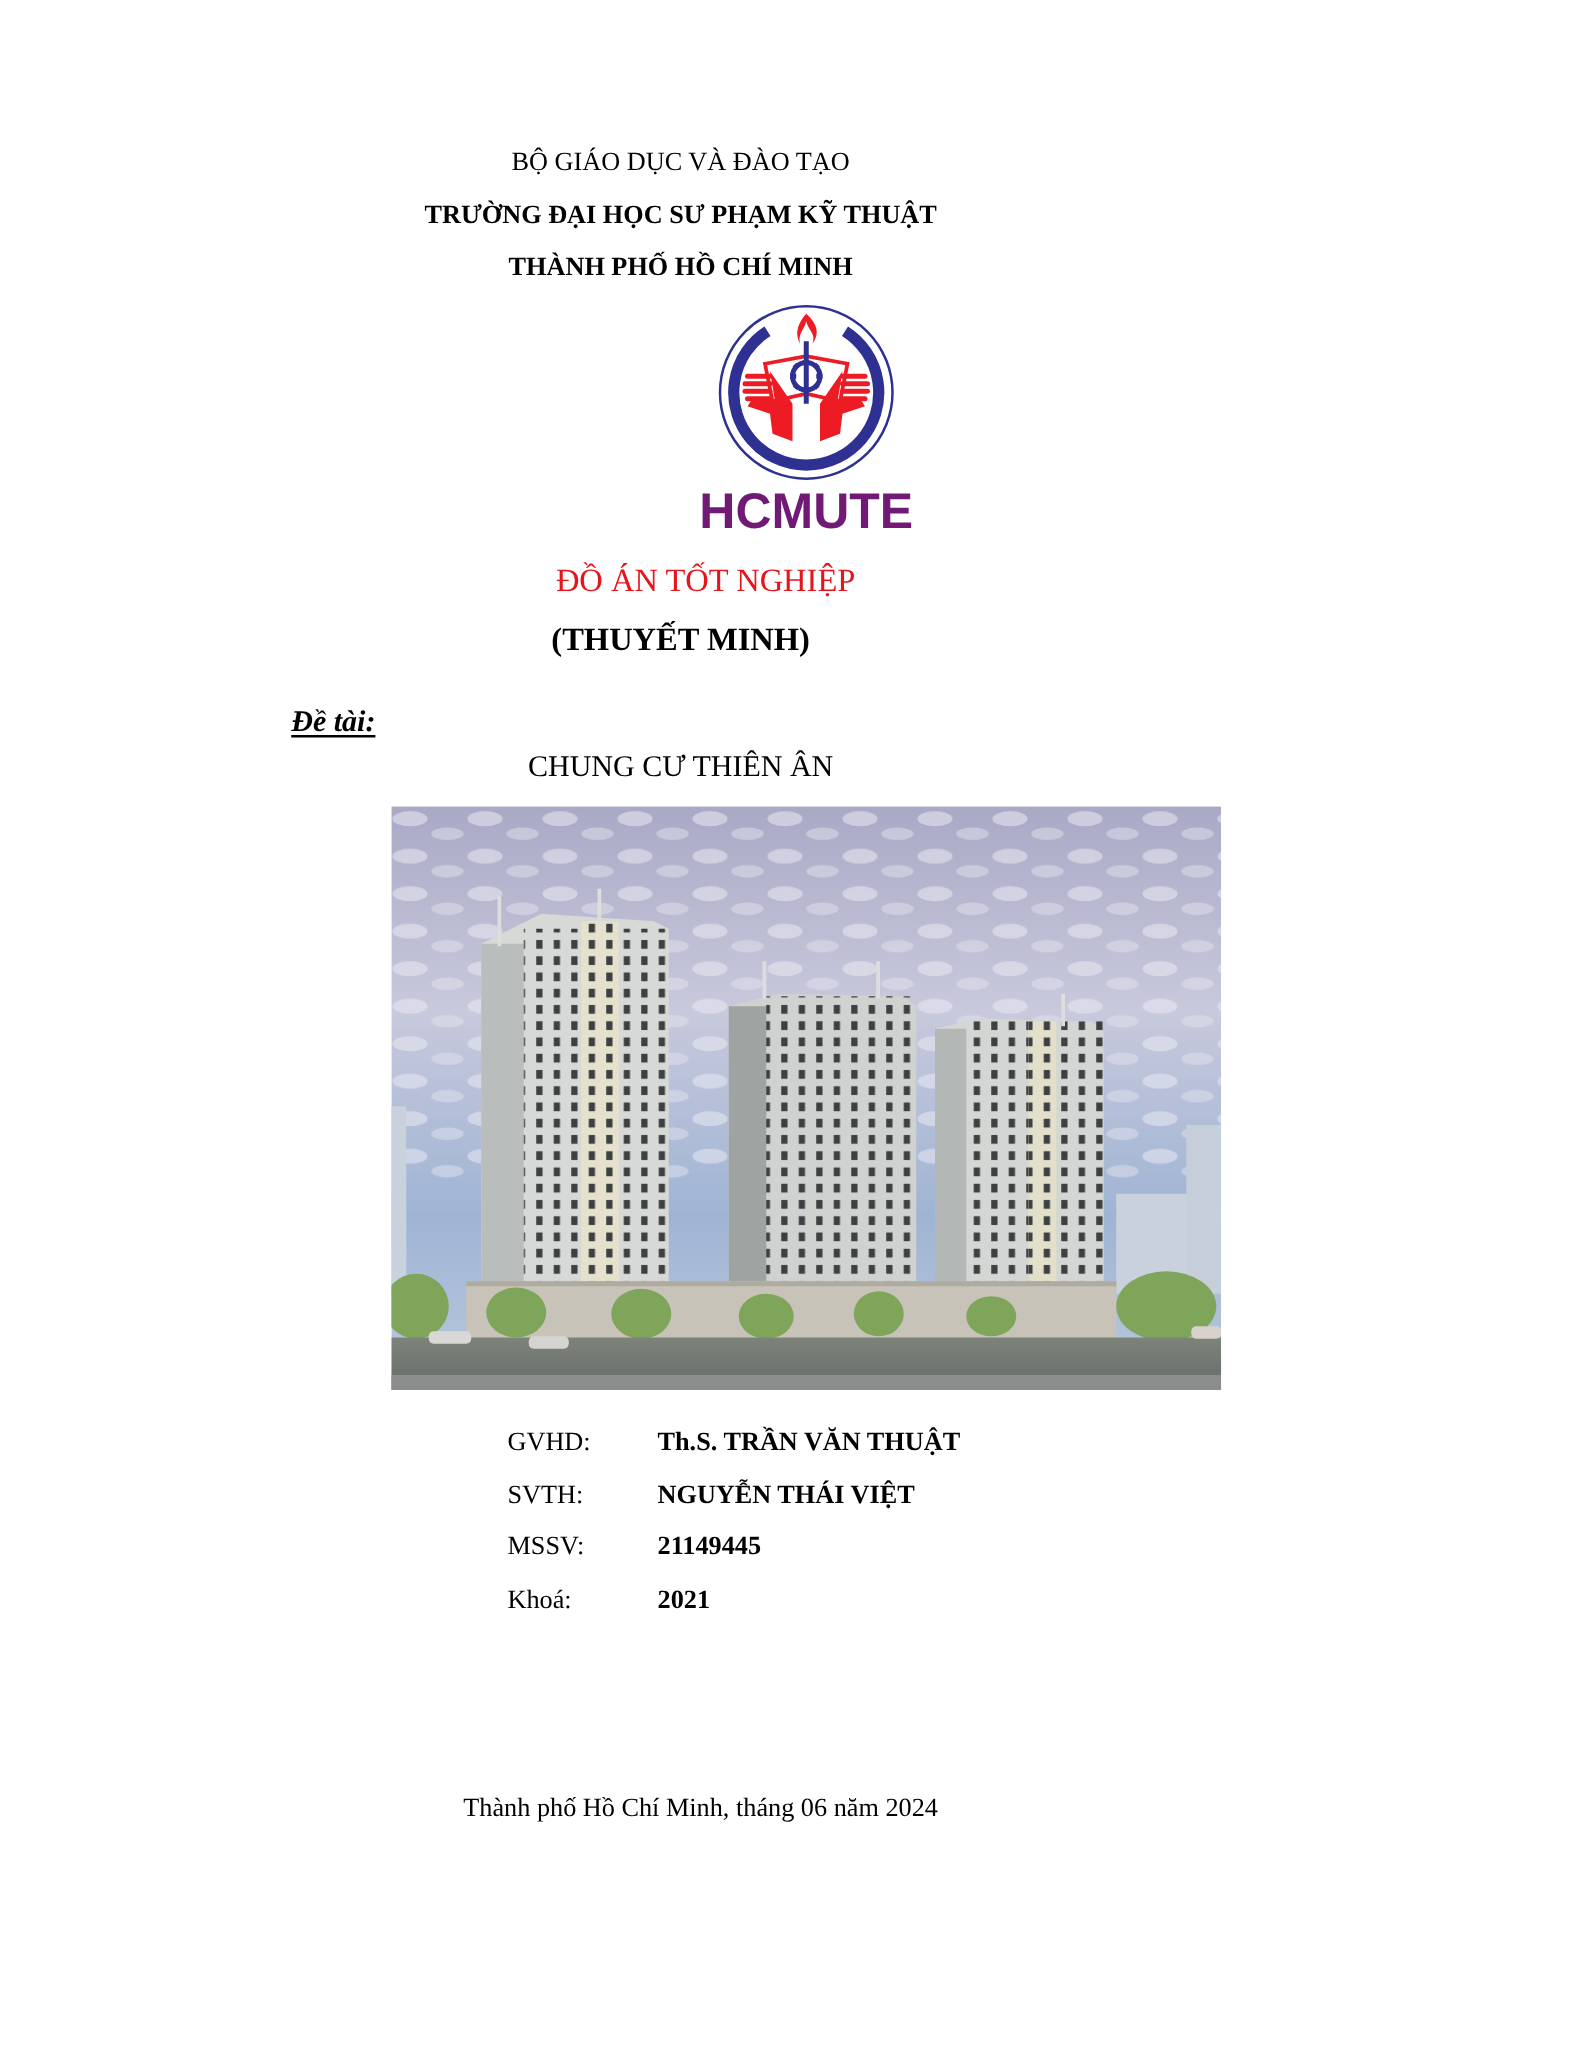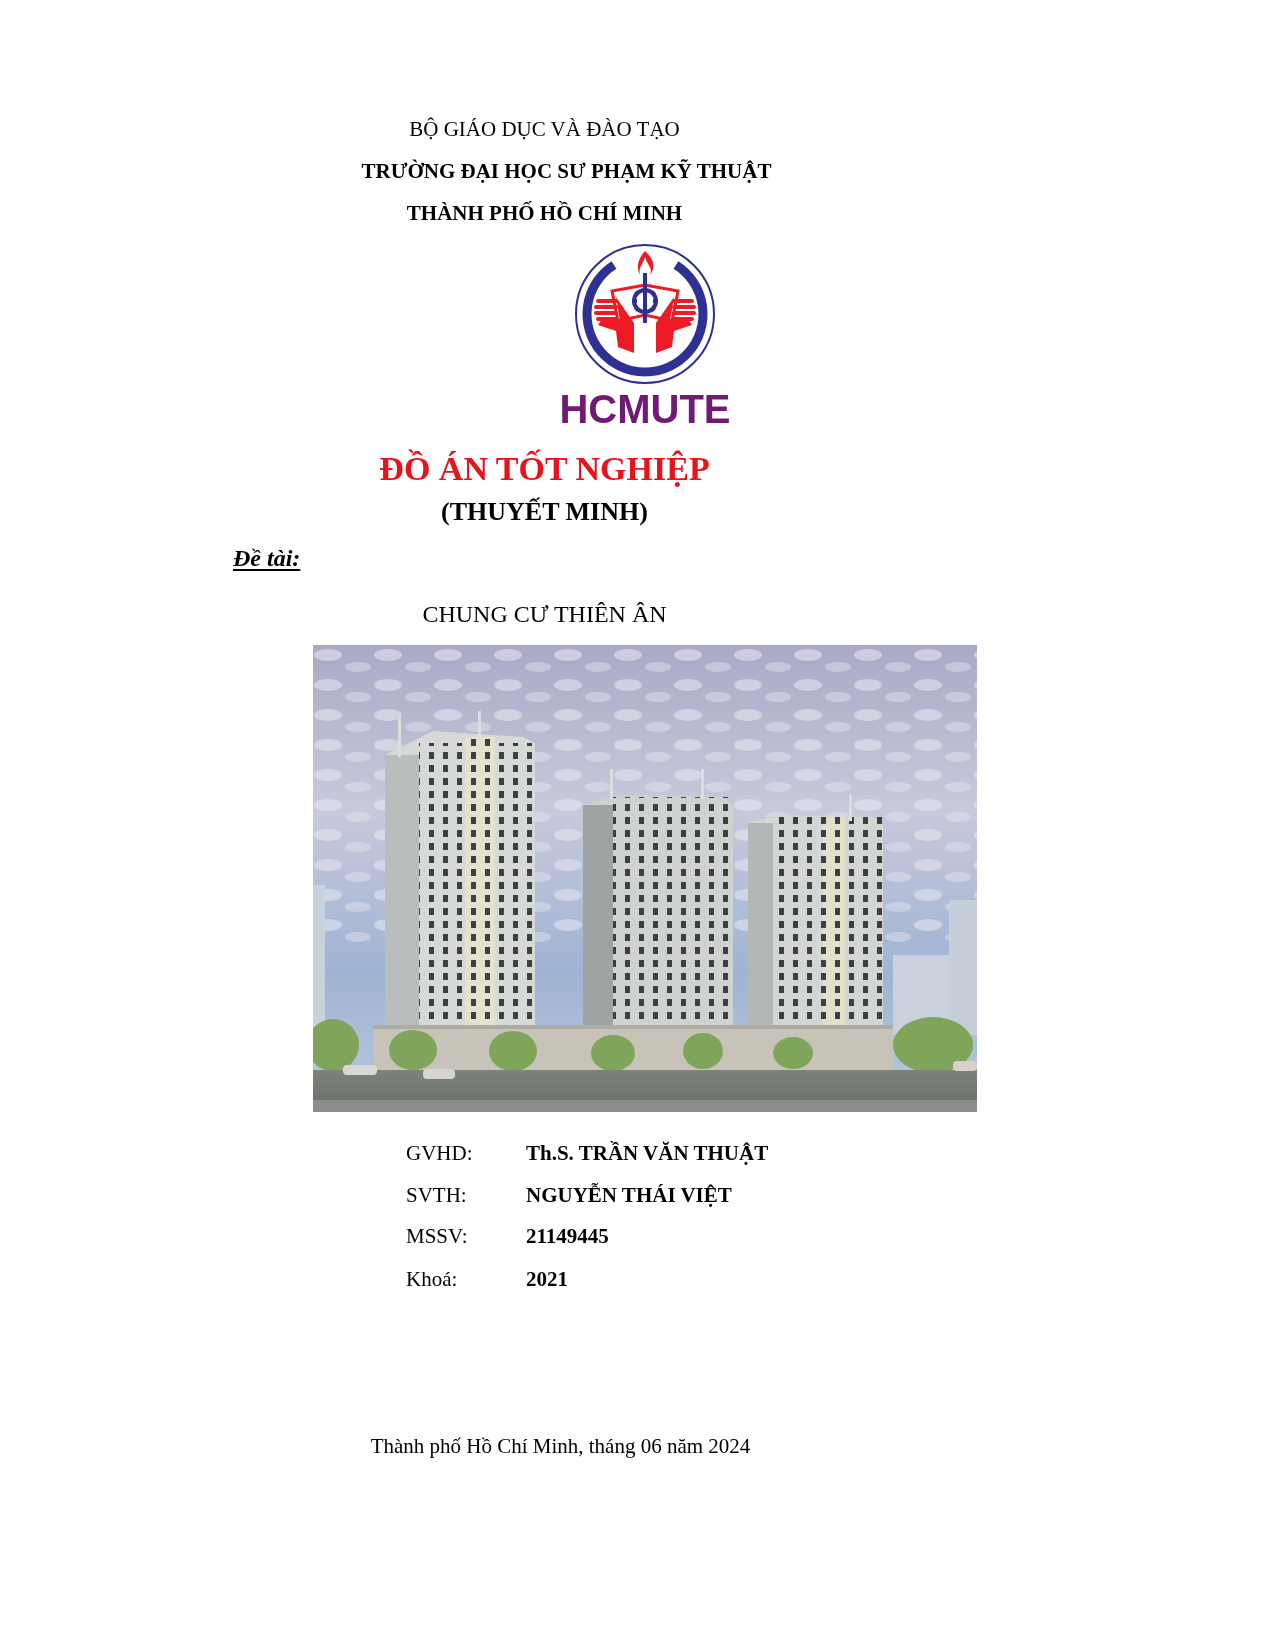--- a/index.html
+++ b/index.html
@@ -2,29 +2,29 @@
 <html><head>
   <meta charset="utf-8">
   <style>
     html, body { margin: 0; padding: 0; background: #ffffff; }
     body { width: 1275px; height: 1650px; position: relative; overflow: hidden;
            font-family: "Liberation Serif", "DejaVu Serif", serif; color: #000; }
     .abs { position: absolute; }
     .center { left: 0; width: 1089px; text-align: center; }
     .line { white-space: nowrap; }
     .ministry { top: 117px; font-size: 21px; }
-    .university { top: 159px; font-size: 21px; font-weight: bold; margin-left: 22px; }
+    .university { top: 159px; font-size: 21px; font-weight: bold; }
     .city { top: 201px; font-size: 21px; font-weight: bold; }
     .logo { left: 574px; top: 243px; width: 142px; height: 142px; }
     .logo-text { top: 387px; left: 0; width: 1290px; text-align: center;
                  font-family: "Liberation Sans", "DejaVu Sans", sans-serif;
                  font-weight: bold; font-size: 40px; letter-spacing: 0px; }
-    .thesis-title { top: 450px; font-size: 34px; font-weight: bold; }
+    .thesis-title { top: 450px; font-size: 26px; font-weight: normal; padding-left: 20px; }
     .thesis-sub { top: 497px; font-size: 26px; font-weight: bold; }
-    .topic-label { left: 233px; top: 545px; font-size: 24px; font-weight: bold;
+    .topic-label { left: 233px; top: 565px; font-size: 24px; font-weight: bold;
                    font-style: italic; text-decoration: underline; text-underline-offset: 3px; }
     .topic { top: 601px; font-size: 24px; }
     .photo { left: 313px; top: 645px; width: 664px; height: 467px; overflow: hidden; }
     .info { left: 406px; font-size: 21px; }
     .info .k { position: absolute; left: 0; width: 120px; }
     .info .v { position: absolute; left: 120px; font-weight: bold; white-space: nowrap; }
     .row0 { top: 1141px; } .row1 { top: 1183px; } .row2 { top: 1224px; } .row3 { top: 1267px; }
     .footer { top: 1434px; font-size: 21px; margin-left: 16px; }
   </style>
 </head>

